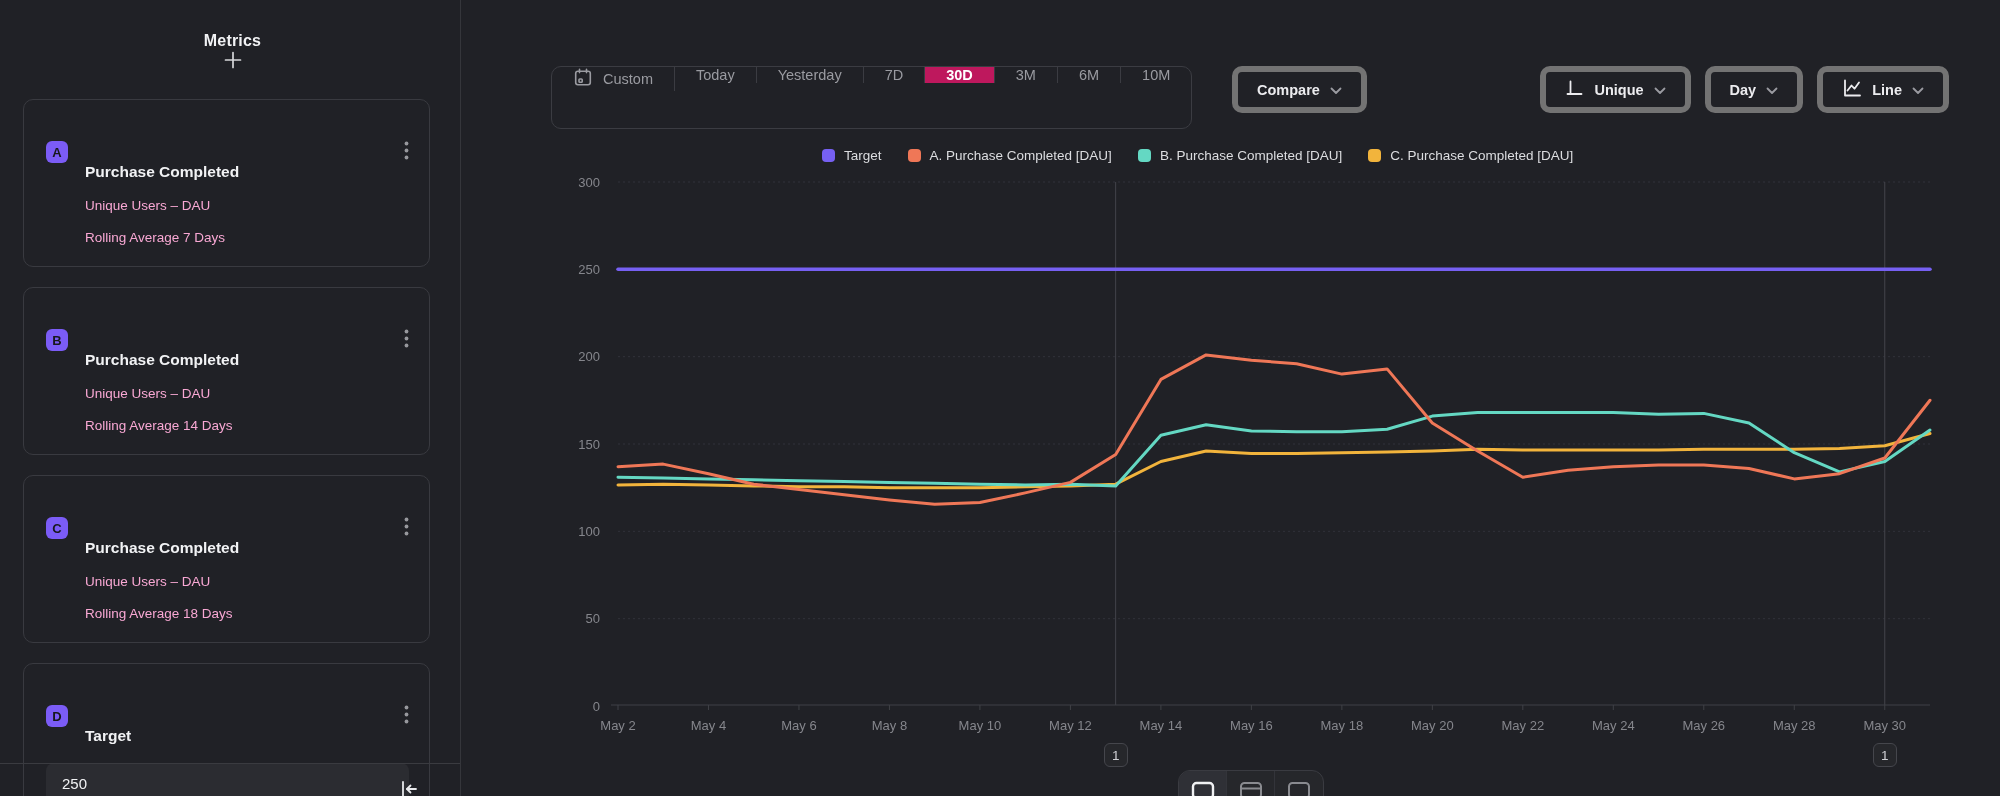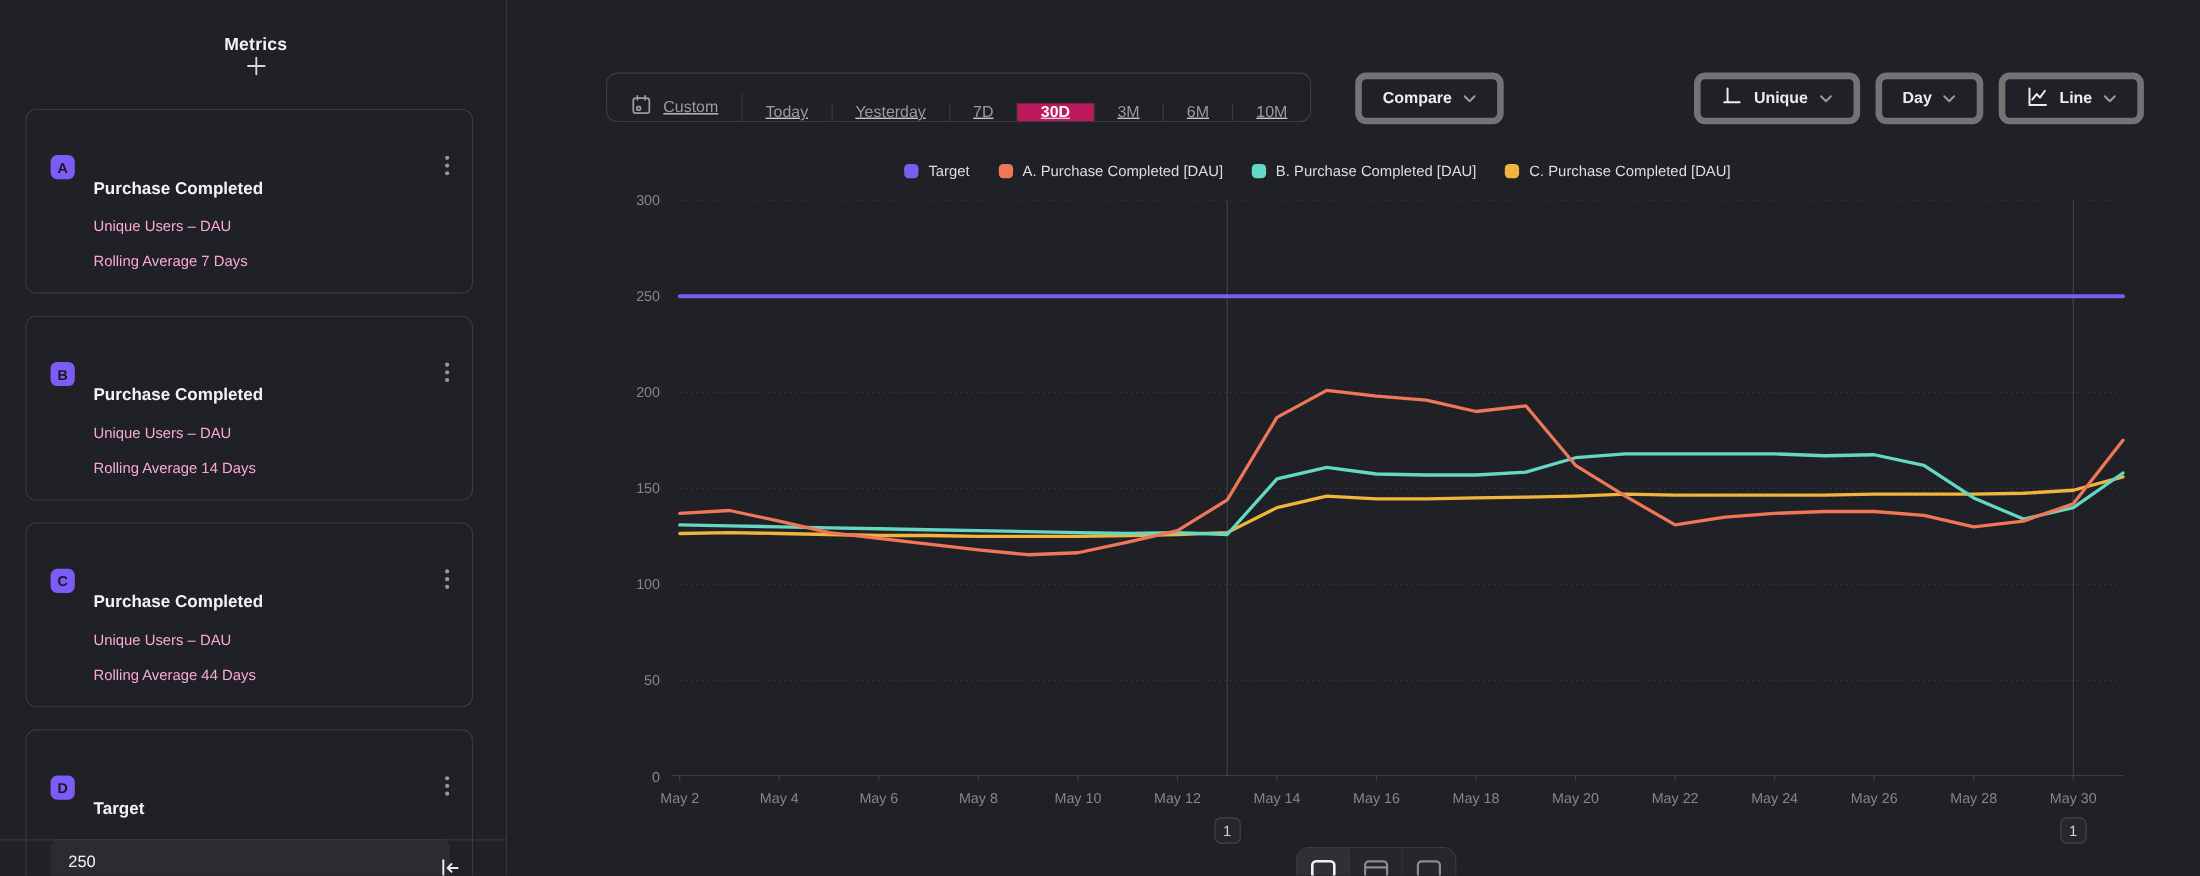--- a/index.html
+++ b/index.html
@@ -29,22 +29,22 @@
                   border:none; border-radius:8px; color:#f1f2f4; font-size:15px;
                   padding:0 16px; display:flex; align-items:center;
                   font-family:"Liberation Sans",sans-serif; }
   .filter-row { display:flex; align-items:center; justify-content:space-between;
                 margin:36px 36px 0 41px;flex-direction:column; }
   .filter-label { font-size:15.5px; font-weight:700; color:#9fa0a6; }
   .sb-divider { position:absolute; left:0; top:763px; width:460px; border-top:1px solid #3a3b40; }
   .collapse-btn { position:absolute; left:398px; top:778px; }
   
   .main { position:absolute; left:461px; top:0; right:0; height:796px; }
-  .toolbar-seg { position:absolute; left:90px; top:66px; height:45px; display:flex;
-                 border:1px solid #3b3c42; border-radius:10px; overflow:hidden; align-items:flex-end;text-decoration:underline; }
+  .toolbar-seg { position:absolute; left:90px; top:66px; height:63px; display:flex;
+                 border:1px solid #3b3c42; border-radius:10px; overflow:hidden; align-items:flex-start; }
   .seg-item { display:flex; align-items:center; gap:10px; padding:0 21px; font-size:14.5px;
               color:#9a9ba1; background:transparent; border:none; border-right:1px solid #3b3c42;
               cursor:pointer; font-family:"Liberation Sans",sans-serif; white-space:nowrap; }
   .seg-item:last-child { border-right:none; }
   .seg-item.active { background:#be185d; color:#ffffff; font-weight:700; }
   .tool-btn { display:flex; align-items:center; gap:10px; height:47px; padding:0 19px;
               border:6px solid #737373; border-radius:10px; background:transparent;
               color:#ececef; font-size:14.5px; font-weight:600; cursor:pointer;
               font-family:"Liberation Sans",sans-serif; white-space:nowrap; }
   .compare-btn { position:absolute; left:771px; top:66px; }
@@ -120,21 +120,21 @@
           <span class="card-title">Purchase Completed</span>
           <button class="icon-btn">
             <span><svg width="5" height="19" viewBox="0 0 5 19">
                 <circle cx="2.5" cy="2.5" r="1.9" fill="#97989d"></circle>
                 <circle cx="2.5" cy="9.5" r="1.9" fill="#97989d"></circle>
                 <circle cx="2.5" cy="16.5" r="1.9" fill="#97989d"></circle>
               </svg></span>
           </button>
         </div>
         <div class="card-sub">Unique Users – DAU</div>
-        <div class="card-sub">Rolling Average 44 Days</div>
+        <div class="card-sub">Rolling Average 18 Days</div>
       </div>
       <div class="card">
         <div class="card-head">
           <span class="letter-badge">D</span>
           <span class="card-title">Target</span>
           <button class="icon-btn">
             <span><svg width="5" height="19" viewBox="0 0 5 19">
                 <circle cx="2.5" cy="2.5" r="1.9" fill="#97989d"></circle>
                 <circle cx="2.5" cy="9.5" r="1.9" fill="#97989d"></circle>
                 <circle cx="2.5" cy="16.5" r="1.9" fill="#97989d"></circle>

